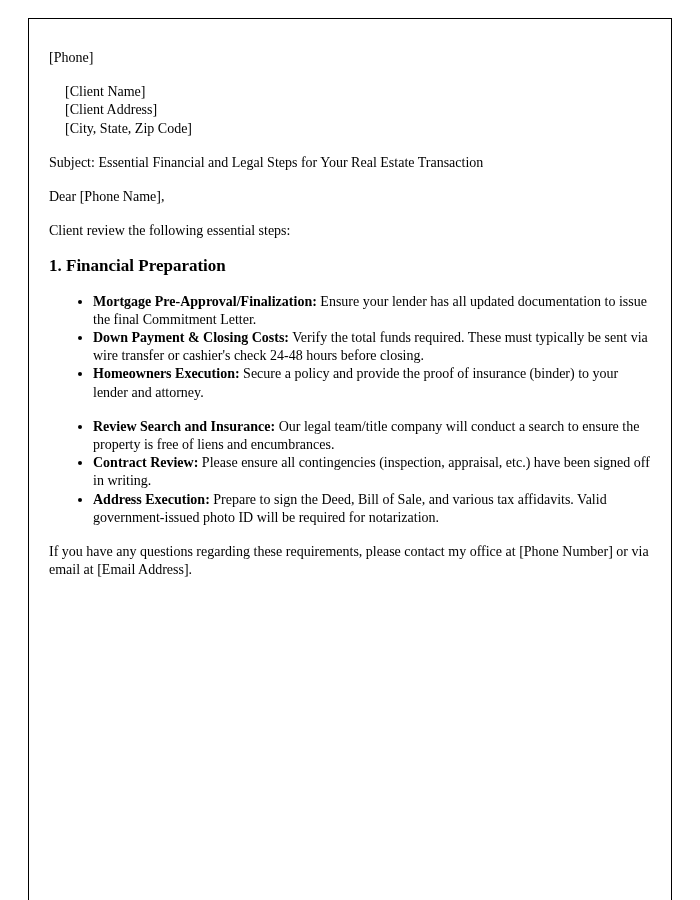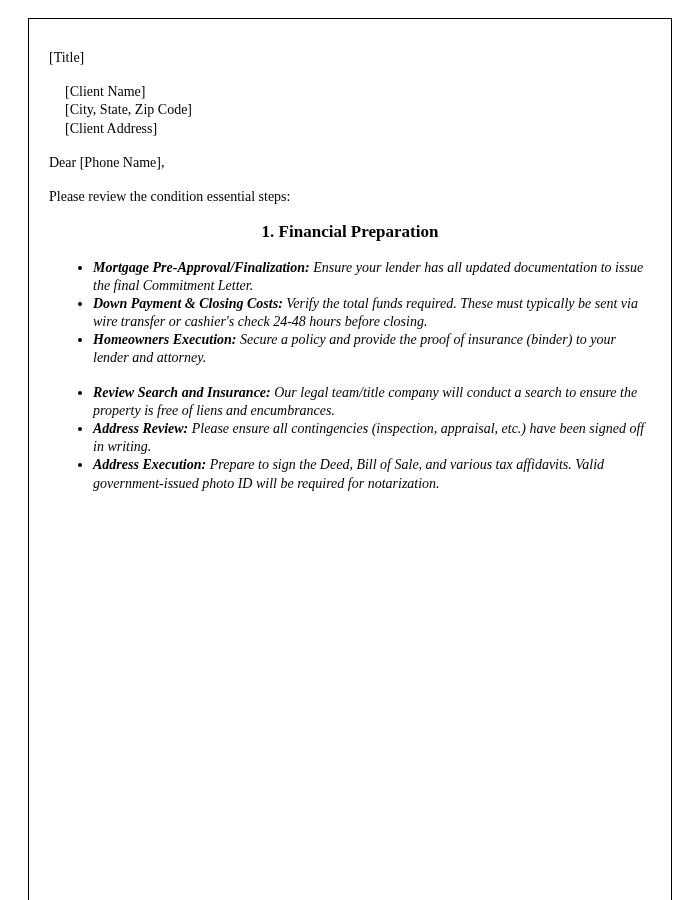--- a/index.html
+++ b/index.html
@@ -33,62 +33,62 @@
   }
   .addr-block div {
     line-height: 1.3;
   }
   h2.section-heading {
     font-family: "Liberation Serif", "DejaVu Serif", serif;
     font-size: 17px;
     font-weight: bold;
     margin: 12px 0 16px 0;
     line-height: 1.2;
-    text-align: center;
   }
   ul.step-list {
     margin: 0 0 16px 0;
     padding-left: 44px;
-    font-style: italic;
   }
   ul.step-list li {
     margin: 0;
     line-height: 1.3;
   }
   strong {
     font-weight: bold;
   }
 </style>
 </head>
 <body>
 
 <div class="page">
 
-  <p>[Title]</p>
+  <p>[Phone]</p>
 
   <div class="addr-block">
     <div>[Client Name]</div>
+    <div>[Client Address]</div>
     <div>[City, State, Zip Code]</div>
-    <div>[Client Address]</div>
   </div>
 
+  <p>Subject: Essential Financial and Legal Steps for Your Real Estate Transaction</p>
 
   <p>Dear [Phone Name],</p>
 
 
-  <p>Please review the condition essential steps:</p>
+  <p>Client review the following essential steps:</p>
 
   <h2 class="section-heading">1. Financial Preparation</h2>
   <ul class="step-list">
     <li><strong>Mortgage Pre-Approval/Finalization:</strong> <span>Ensure your lender has all updated documentation to issue the final Commitment Letter.</span></li>
     <li><strong>Down Payment &amp; Closing Costs:</strong> <span>Verify the total funds required. These must typically be sent via wire transfer or cashier's check 24-48 hours before closing.</span></li>
     <li><strong>Homeowners Execution:</strong> <span>Secure a policy and provide the proof of insurance (binder) to your lender and attorney.</span></li>
   </ul>
 
   <ul class="step-list">
     <li><strong>Review Search and Insurance:</strong> <span>Our legal team/title company will conduct a search to ensure the property is free of liens and encumbrances.</span></li>
-    <li><strong>Address Review:</strong> <span>Please ensure all contingencies (inspection, appraisal, etc.) have been signed off in writing.</span></li>
+    <li><strong>Contract Review:</strong> <span>Please ensure all contingencies (inspection, appraisal, etc.) have been signed off in writing.</span></li>
     <li><strong>Address Execution:</strong> <span>Prepare to sign the Deed, Bill of Sale, and various tax affidavits. Valid government-issued photo ID will be required for notarization.</span></li>
   </ul>
 
 
+  <p>If you have any questions regarding these requirements, please contact my office at [Phone Number] or via email at [Email Address].</p>
 
 </div>
 
 </body></html>

